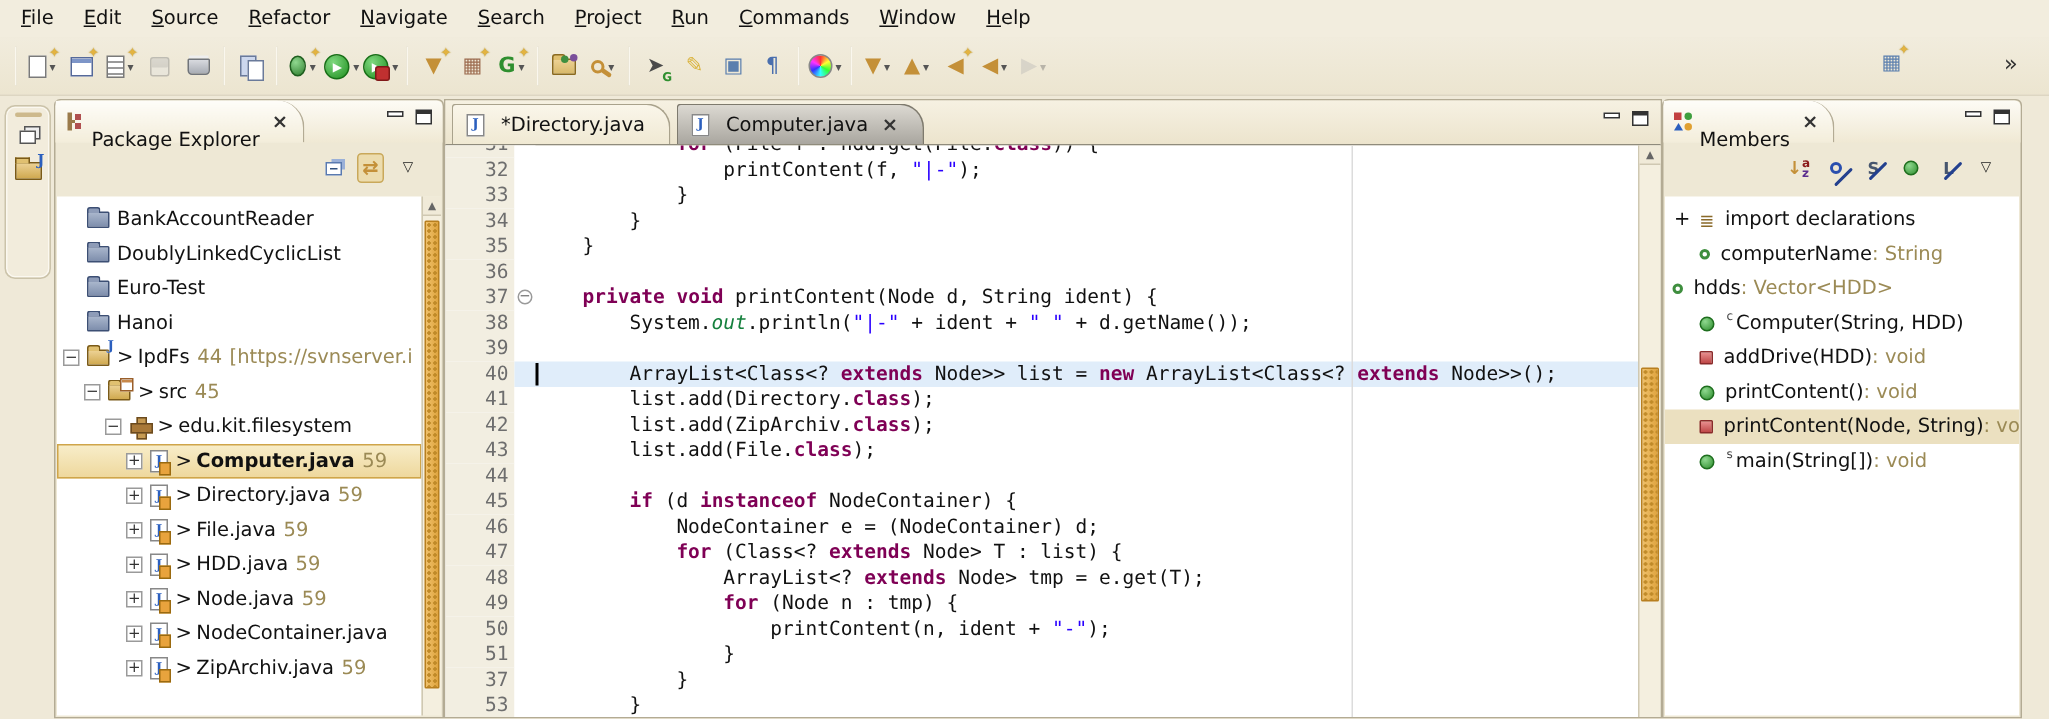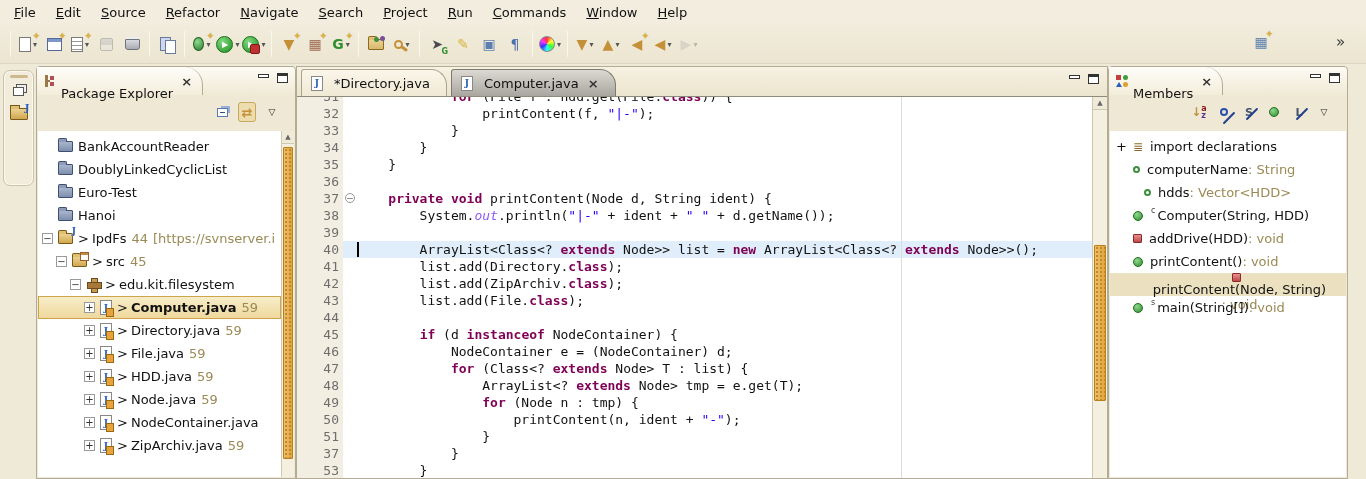--- a/index.html
+++ b/index.html
@@ -125,27 +125,27 @@
   .crow { height:17px; display:flex; font-family:"DejaVu Sans Mono","Liberation Mono",monospace; font-size:13px; line-height:17px; white-space:pre; }
   .lnum { width:46px; flex:none; text-align:right; padding-right:4px; color:#6e6e6e; background:#f2eee1; position:relative; }
   .annot { width:14px; flex:none; background:#fff; position:relative; }
   .ltext { flex:1; position:relative; }
   .crow.cur .ltext { background:#e0edfa; }
   .crow.cur .annot { background:#e0edfa; }
   .caret-bar { position:absolute; left:0px; top:1px; width:2px; height:15px; background:#000; }
   .foldm { position:absolute; right:-12px; top:3px; width:10px; height:10px; border:1px solid #9a9a9a; border-radius:50%; color:#666; font:9px/8px "DejaVu Sans",sans-serif; text-align:center; background:#fff; z-index:3; }
   .tk-k { color:#7f0055; font-weight:bold; }
   .tk-s { color:#2a00ff; }
-  .tk-f { color:#8b5cf6; font-style:italic;text-align:center; }
+  .tk-f { color:#15803d; font-style:italic;text-align:center; }
   #printmargin { position:absolute; left:604px; top:0; bottom:0; width:1px; background:#dcdcdc; z-index:4; }
   #ed-scroll { position:absolute; right:0; top:30px; bottom:0; width:15px; background:#f4efdf; border-left:1px solid #cfc8b2; }
 
   
   .mrow { height:23px; display:flex; align-items:center; white-space:nowrap; padding-left:6px; position:relative; }
-  .mrow.sel { background:#ebe0c0;flex-direction:column; }
+  .mrow.sel { background:#ebe0c0; }
   .mtype { color:#9b8a55; }
   .micon { margin-right:7px; flex:none; display:inline-flex; align-items:center; }
   .mi-field { width:7px; height:7px; border:2px solid #3e8e3e; border-radius:50%; }
   .mi-pub { width:10px; height:10px; border-radius:50%; background:radial-gradient(circle at 35% 30%,#8fd88f,#2e8e2e); border:1px solid #1e6e1e; }
   .mi-priv { width:9px; height:9px; background:linear-gradient(#e89090,#c04848); border:1px solid #8a2a2a; border-radius:1px; }
   .mi-import { font-size:12px; color:#8a6a2a; position:relative; }
   .sup { font-size:8px; color:#444; position:relative; top:-5px; margin:0 2px 0 1px; }
 </style>
 </head>
 <body>
@@ -501,21 +501,21 @@
         </span>
         <span>import declarations</span>
       </div>
       <div class="mrow" style="padding-left: 23px;">
         <span class="micon">
           <span class="mi-field"></span>
         </span>
         <span>computerName</span>
         <span class="mtype"> : String</span>
       </div>
-      <div class="mrow" style="padding-left: 34px;">
+      <div class="mrow" style="padding-left: 5px;">
         <span class="micon">
           <span class="mi-field"></span>
         </span>
         <span>hdds</span>
         <span class="mtype"> : Vector&lt;HDD&gt;</span>
       </div>
       <div class="mrow" style="padding-left: 23px;">
         <span class="micon">
           <span class="mi-pub"></span>
         </span>

